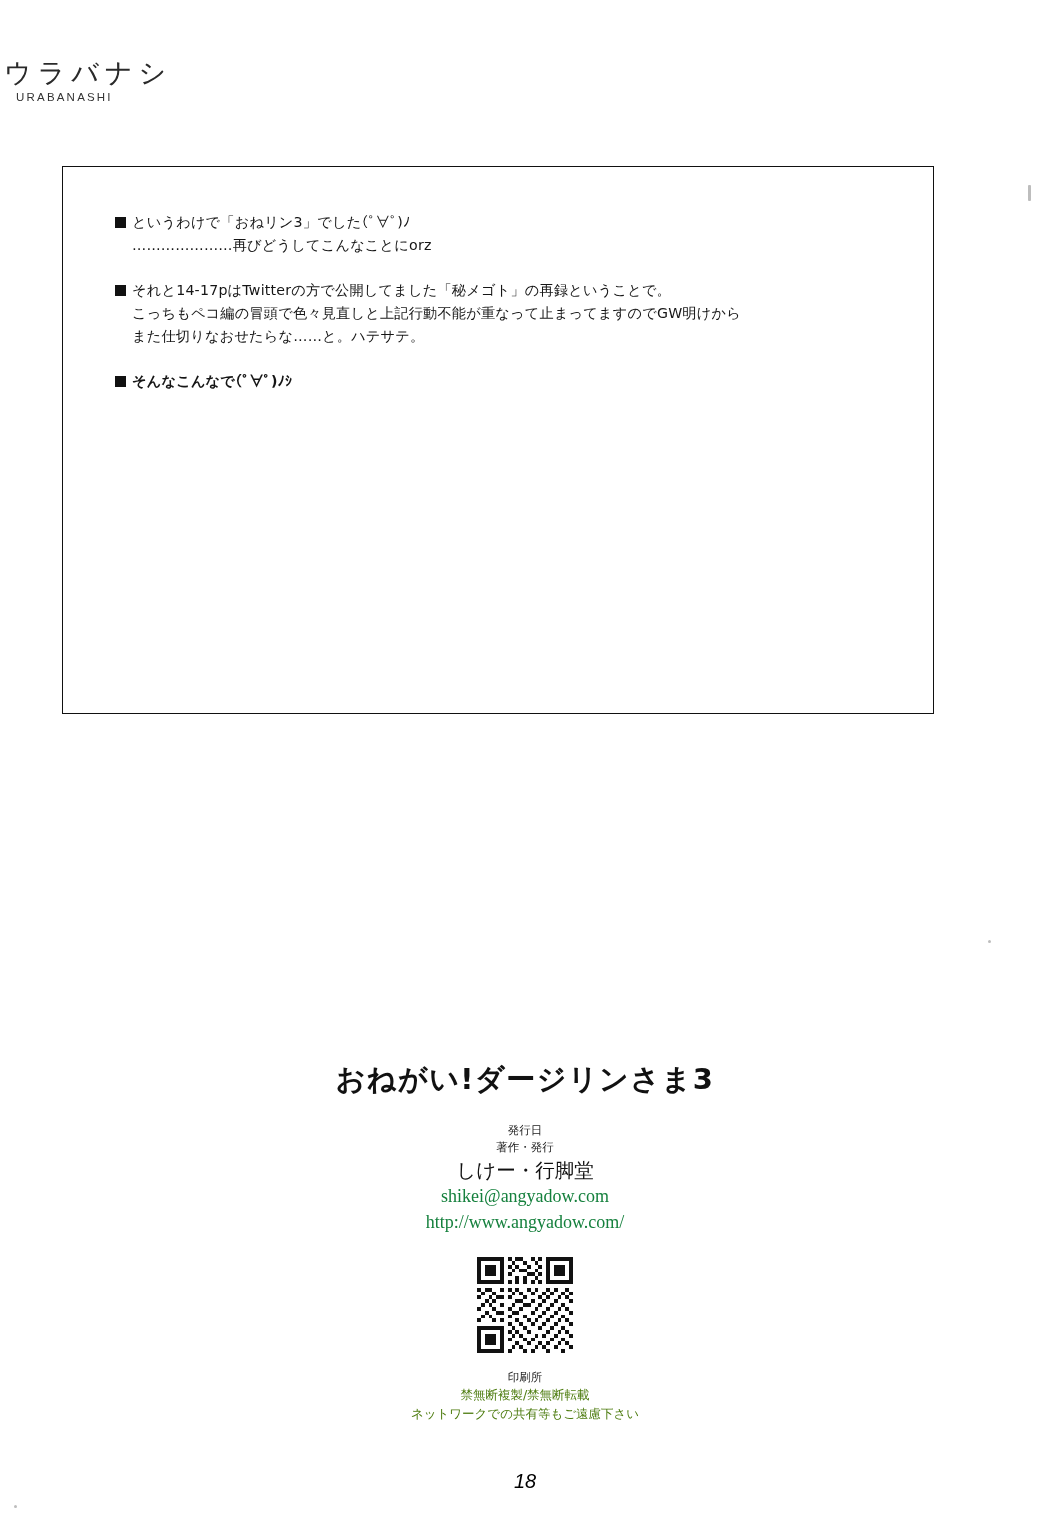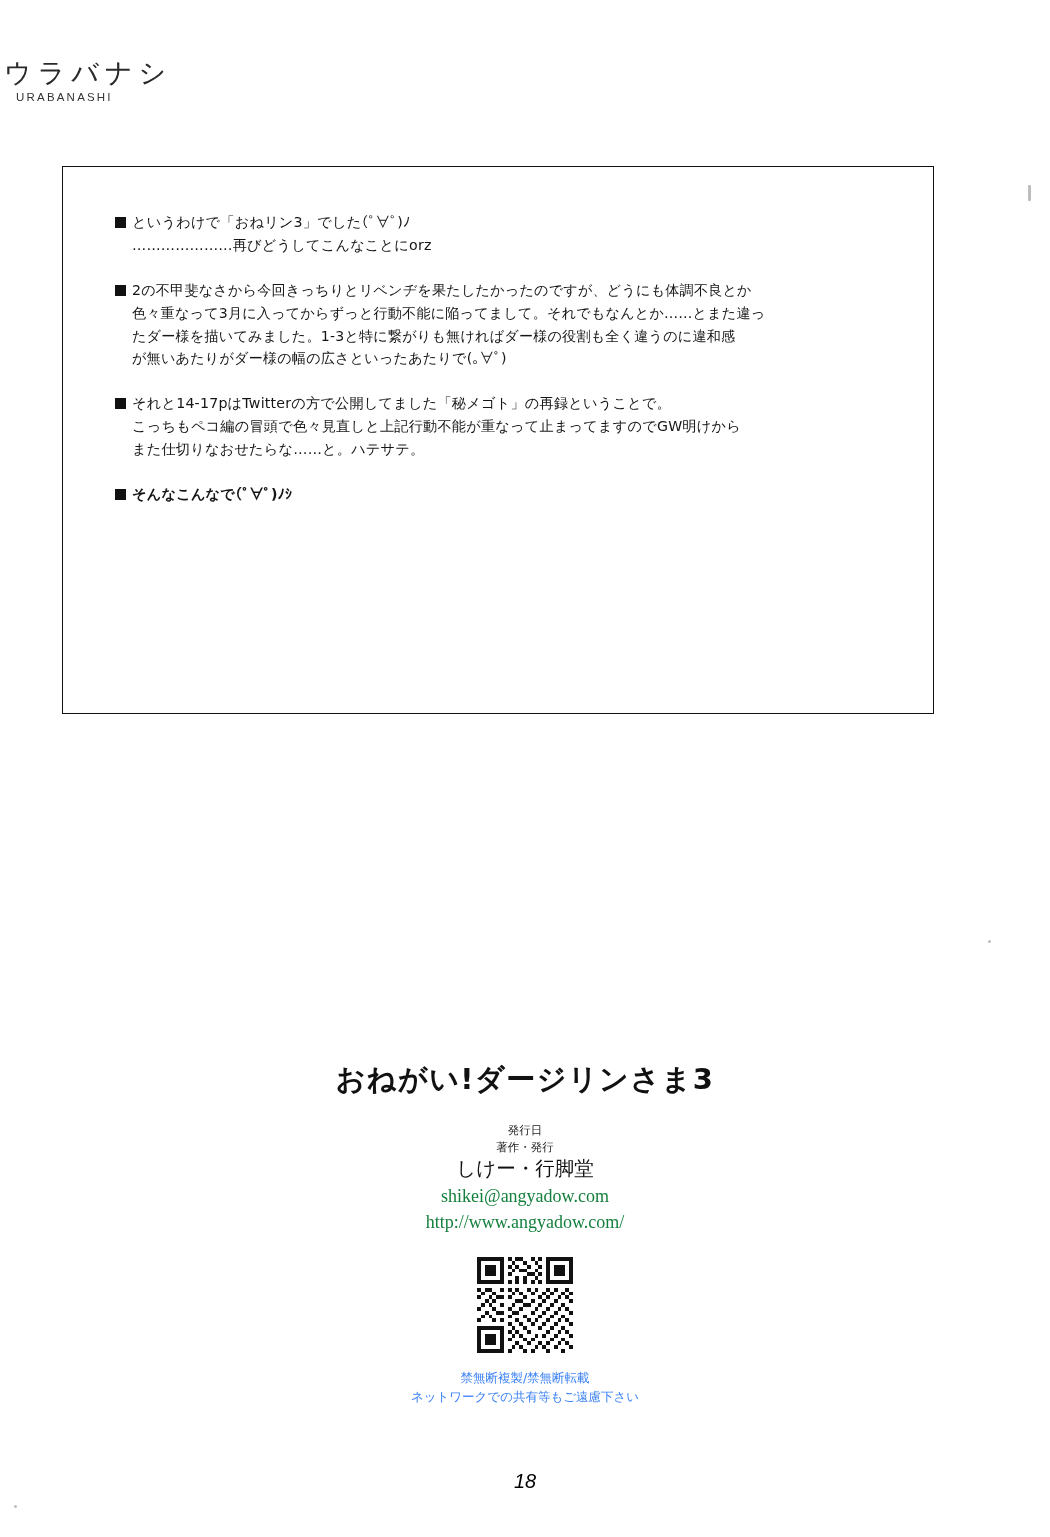--- a/index.html
+++ b/index.html
@@ -101,21 +101,21 @@
     line-height: 1.5;
   }
   .val-date {
     font-family: "DejaVu Sans", "Liberation Sans", sans-serif;
     font-size: 19.5px;
     color: #111;
     line-height: 1.35;
     margin-bottom: 16px;
   }
   .val-author {
-    font-family: Liberation Mono, monospace;
+    font-family: Liberation Sans, sans-serif;
     font-size: 19.5px;
     color: #111;
     line-height: 1.35;
   }
   .val-mail, .val-url {
     font-family: Liberation Serif, serif;
     font-size: 18px;
     color: #15803d;
     line-height: 1.45;
   }
@@ -138,21 +138,21 @@
     font-size: 25px;
     font-weight: bold;
     color: #111;
     line-height: 1.3;
     letter-spacing: 0.5px;
     margin-bottom: 16px;
   }
   .notice {
     font-family: "DejaVu Sans", "Liberation Sans", sans-serif;
     font-size: 12.5px;
-    color: #3b82f6;
+    color: #4d7c0f;
     line-height: 1.5;
   }
 
   
   .page-number {
     position: absolute;
     left: 0;
     top: 1470px;
     width: 1050px;
     text-align: center;
@@ -179,27 +179,20 @@
 
 <div class="afterword-box">
   <div class="afterword-inner">
 
     <div class="para p1">
       <span class="bullet"></span>
       <span class="para-text">というわけで「おねリン3」でした(ﾟ∀ﾟ)ﾉ
 …………………再びどうしてこんなことにorz</span>
     </div>
 
-    <div class="para p2">
-      <span class="bullet"></span>
-      <span class="para-text">2の不甲斐なさから今回きっちりとリベンヂを果たしたかったのですが、どうにも体調不良とか
-色々重なって3月に入ってからずっと行動不能に陥ってまして。それでもなんとか……とまた違っ
-たダー様を描いてみました。1-3と特に繋がりも無ければダー様の役割も全く違うのに違和感
-が無いあたりがダー様の幅の広さといったあたりで(｡∀ﾟ)</span>
-    </div>
 
     <div class="para p3">
       <span class="bullet"></span>
       <span class="para-text">それと14-17pはTwitterの方で公開してました「秘メゴト」の再録ということで。
 こっちもペコ編の冒頭で色々見直しと上記行動不能が重なって止まってますのでGW明けから
 また仕切りなおせたらな……と。ハテサテ。</span>
     </div>
 
     <div class="para p4">
       <span class="bullet"></span>
@@ -410,20 +403,21 @@
 
         <rect x="8" y="24" width="1" height="1"></rect>
           <rect x="12" y="24" width="1" height="1"></rect>
         <rect x="14" y="24" width="1" height="1"></rect>
           <rect x="18" y="24" width="1" height="1"></rect>
         <rect x="22" y="24" width="1" height="1"></rect>
       </g>
     </svg>
   </div>
 
+  <div class="lbl">印刷所</div>
 
   <div class="notice">禁無断複製/禁無断転載</div>
   <div class="notice">ネットワークでの共有等もご遠慮下さい</div>
 </div>
 
 <div class="page-number">18</div>
 
 <div class="speck" style="left:1028px; top:185px; width:3px; height:16px; border-radius:1px;"></div>
 <div class="speck" style="left:988px; top:940px; width:3px; height:3px;"></div>
 <div class="speck" style="left:14px; top:1505px; width:3px; height:3px;"></div>

